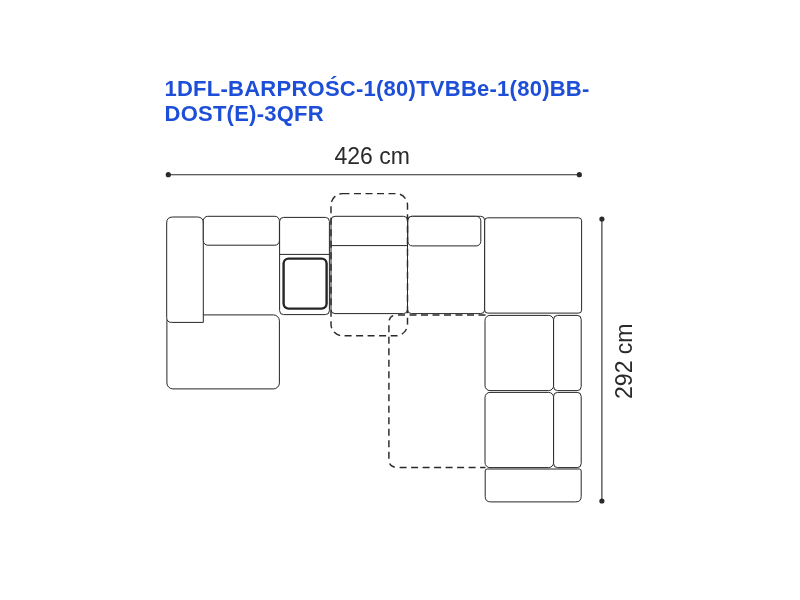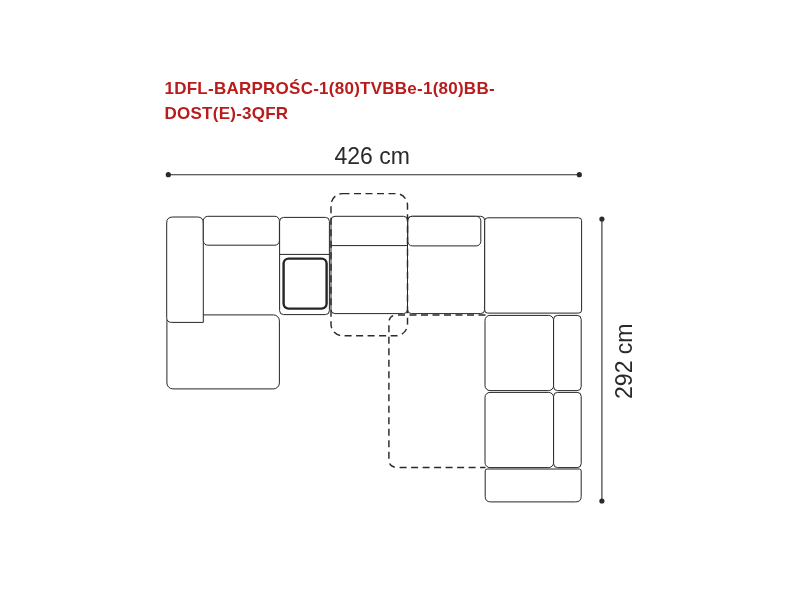--- a/index.html
+++ b/index.html
@@ -1,19 +1,19 @@
 <!DOCTYPE html>
 <html><head>
 <meta charset="utf-8">
 <style>
   html,body{margin:0;padding:0;background:#ffffff;}
   #page{position:relative;width:800px;height:600px;background:#ffffff;overflow:hidden;
         font-family:"Liberation Sans",sans-serif;}
-  #title{position:absolute;left:164.5px;top:75.5px;font-weight:bold;font-size:17px;
-         line-height:25px;color:#b91c1c;letter-spacing:0.25px;}
+  #title{position:absolute;left:164.5px;top:75.5px;font-weight:bold;font-size:22px;
+         line-height:25px;color:#1d4ed8;letter-spacing:0.25px;}
   svg{position:absolute;left:0;top:0;}
 </style>
 </head>
 <body>
 <div id="page">
   <div id="title">1DFL-BARPROŚC-1(80)TVBBe-1(80)BB-<br>DOST(E)-3QFR</div>
   <svg width="800" height="600" viewBox="0 0 800 600">
 
     <g stroke="#2a2a2a" stroke-width="1.1">
       <line x1="168.3" y1="174.7" x2="579.3" y2="174.7"></line>

